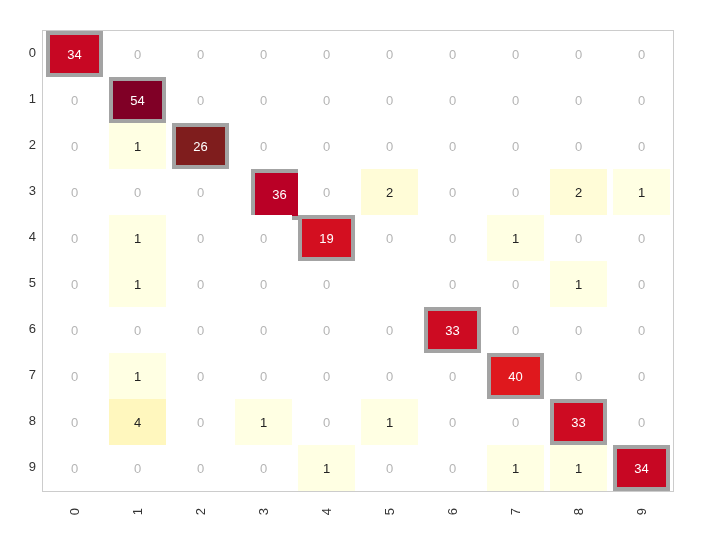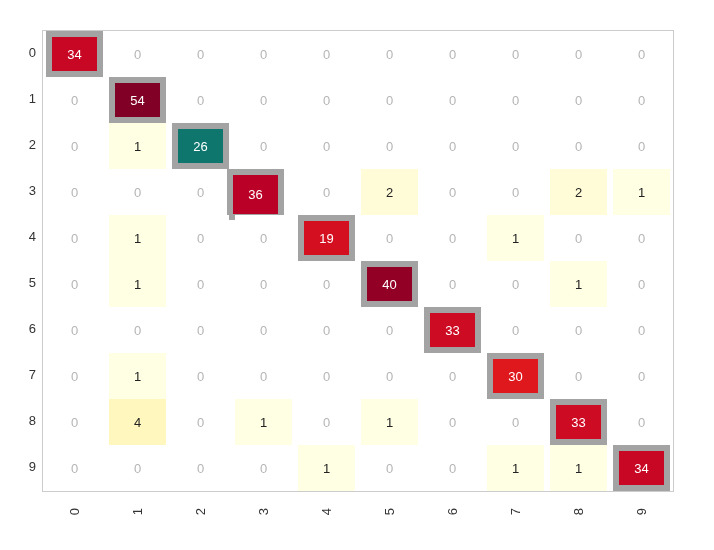--- a/index.html
+++ b/index.html
@@ -23,21 +23,21 @@
   }
   .cell {
     position: absolute;
     display: flex;
     align-items: center;
     justify-content: center;
     font-size: 13px;
     box-sizing: border-box;
   }
   .cell.diag {
-    border: 6px solid #a3a3a3;
+    border: 4px solid #a3a3a3;
   }
   .y-label {
     position: absolute;
     font-size: 13px;
     color: #333;
     text-align: right;
     width: 30px;
   }
   .x-label {
     position: absolute;
@@ -69,32 +69,32 @@
       <div class="cell" style="left: 129px; top: 46px; width: 57px; height: 46px; background: rgb(255, 255, 255); color: rgb(181, 181, 181);">0</div>
       <div class="cell" style="left: 192px; top: 46px; width: 57px; height: 46px; background: rgb(255, 255, 255); color: rgb(181, 181, 181);">0</div>
       <div class="cell" style="left: 255px; top: 46px; width: 57px; height: 46px; background: rgb(255, 255, 255); color: rgb(181, 181, 181);">0</div>
       <div class="cell" style="left: 318px; top: 46px; width: 57px; height: 46px; background: rgb(255, 255, 255); color: rgb(181, 181, 181);">0</div>
       <div class="cell" style="left: 381px; top: 46px; width: 57px; height: 46px; background: rgb(255, 255, 255); color: rgb(181, 181, 181);">0</div>
       <div class="cell" style="left: 444px; top: 46px; width: 57px; height: 46px; background: rgb(255, 255, 255); color: rgb(181, 181, 181);">0</div>
       <div class="cell" style="left: 507px; top: 46px; width: 57px; height: 46px; background: rgb(255, 255, 255); color: rgb(181, 181, 181);">0</div>
       <div class="cell" style="left: 570px; top: 46px; width: 57px; height: 46px; background: rgb(255, 255, 255); color: rgb(181, 181, 181);">0</div>
       <div class="cell" style="left: 3px; top: 92px; width: 57px; height: 46px; background: rgb(255, 255, 255); color: rgb(181, 181, 181);">0</div>
       <div class="cell" style="left: 66px; top: 92px; width: 57px; height: 46px; background: rgb(255, 255, 227); color: rgb(34, 34, 34);">1</div>
-      <div class="cell diag" style="left: 129px; top: 92px; width: 57px; height: 46px; background: #0f766e; color: rgb(255, 255, 255);">26</div>
+      <div class="cell diag" style="left: 129px; top: 92px; width: 57px; height: 46px; background: #7f1d1d; color: rgb(255, 255, 255);">26</div>
       <div class="cell" style="left: 192px; top: 92px; width: 57px; height: 46px; background: rgb(255, 255, 255); color: rgb(181, 181, 181);">0</div>
       <div class="cell" style="left: 255px; top: 92px; width: 57px; height: 46px; background: rgb(255, 255, 255); color: rgb(181, 181, 181);">0</div>
       <div class="cell" style="left: 318px; top: 92px; width: 57px; height: 46px; background: rgb(255, 255, 255); color: rgb(181, 181, 181);">0</div>
       <div class="cell" style="left: 381px; top: 92px; width: 57px; height: 46px; background: rgb(255, 255, 255); color: rgb(181, 181, 181);">0</div>
       <div class="cell" style="left: 444px; top: 92px; width: 57px; height: 46px; background: rgb(255, 255, 255); color: rgb(181, 181, 181);">0</div>
       <div class="cell" style="left: 507px; top: 92px; width: 57px; height: 46px; background: rgb(255, 255, 255); color: rgb(181, 181, 181);">0</div>
       <div class="cell" style="left: 570px; top: 92px; width: 57px; height: 46px; background: rgb(255, 255, 255); color: rgb(181, 181, 181);">0</div>
       <div class="cell" style="left: 3px; top: 138px; width: 57px; height: 46px; background: rgb(255, 255, 255); color: rgb(181, 181, 181);">0</div>
       <div class="cell" style="left: 66px; top: 138px; width: 57px; height: 46px; background: rgb(255, 255, 255); color: rgb(181, 181, 181);">0</div>
       <div class="cell" style="left: 129px; top: 138px; width: 57px; height: 46px; background: rgb(255, 255, 255); color: rgb(181, 181, 181);">0</div>
-      <div class="cell diag" style="left: 184px; top: 138px; width: 57px; height: 51px; background: rgb(186, 0, 38); color: rgb(255, 255, 255);">36</div>
+      <div class="cell diag" style="left: 208px; top: 138px; width: 57px; height: 51px; background: rgb(186, 0, 38); color: rgb(255, 255, 255);">36</div>
       <div class="cell" style="left: 255px; top: 138px; width: 57px; height: 46px; background: rgb(255, 255, 255); color: rgb(181, 181, 181);">0</div>
       <div class="cell" style="left: 318px; top: 138px; width: 57px; height: 46px; background: rgb(255, 252, 215); color: rgb(34, 34, 34);">2</div>
       <div class="cell" style="left: 381px; top: 138px; width: 57px; height: 46px; background: rgb(255, 255, 255); color: rgb(181, 181, 181);">0</div>
       <div class="cell" style="left: 444px; top: 138px; width: 57px; height: 46px; background: rgb(255, 255, 255); color: rgb(181, 181, 181);">0</div>
       <div class="cell" style="left: 507px; top: 138px; width: 57px; height: 46px; background: rgb(255, 252, 215); color: rgb(34, 34, 34);">2</div>
       <div class="cell" style="left: 570px; top: 138px; width: 57px; height: 46px; background: rgb(255, 255, 227); color: rgb(34, 34, 34);">1</div>
       <div class="cell" style="left: 3px; top: 184px; width: 57px; height: 46px; background: rgb(255, 255, 255); color: rgb(181, 181, 181);">0</div>
       <div class="cell" style="left: 66px; top: 184px; width: 57px; height: 46px; background: rgb(255, 255, 227); color: rgb(34, 34, 34);">1</div>
       <div class="cell" style="left: 129px; top: 184px; width: 57px; height: 46px; background: rgb(255, 255, 255); color: rgb(181, 181, 181);">0</div>
       <div class="cell" style="left: 192px; top: 184px; width: 57px; height: 46px; background: rgb(255, 255, 255); color: rgb(181, 181, 181);">0</div>
@@ -102,21 +102,20 @@
       <div class="cell" style="left: 318px; top: 184px; width: 57px; height: 46px; background: rgb(255, 255, 255); color: rgb(181, 181, 181);">0</div>
       <div class="cell" style="left: 381px; top: 184px; width: 57px; height: 46px; background: rgb(255, 255, 255); color: rgb(181, 181, 181);">0</div>
       <div class="cell" style="left: 444px; top: 184px; width: 57px; height: 46px; background: rgb(255, 255, 227); color: rgb(34, 34, 34);">1</div>
       <div class="cell" style="left: 507px; top: 184px; width: 57px; height: 46px; background: rgb(255, 255, 255); color: rgb(181, 181, 181);">0</div>
       <div class="cell" style="left: 570px; top: 184px; width: 57px; height: 46px; background: rgb(255, 255, 255); color: rgb(181, 181, 181);">0</div>
       <div class="cell" style="left: 3px; top: 230px; width: 57px; height: 46px; background: rgb(255, 255, 255); color: rgb(181, 181, 181);">0</div>
       <div class="cell" style="left: 66px; top: 230px; width: 57px; height: 46px; background: rgb(255, 255, 227); color: rgb(34, 34, 34);">1</div>
       <div class="cell" style="left: 129px; top: 230px; width: 57px; height: 46px; background: rgb(255, 255, 255); color: rgb(181, 181, 181);">0</div>
       <div class="cell" style="left: 192px; top: 230px; width: 57px; height: 46px; background: rgb(255, 255, 255); color: rgb(181, 181, 181);">0</div>
       <div class="cell" style="left: 255px; top: 230px; width: 57px; height: 46px; background: rgb(255, 255, 255); color: rgb(181, 181, 181);">0</div>
-      <div class="cell diag" style="left: 318px; top: 230px; width: 57px; height: 46px; background: rgb(147, 0, 38); color: rgb(255, 255, 255);">40</div>
       <div class="cell" style="left: 381px; top: 230px; width: 57px; height: 46px; background: rgb(255, 255, 255); color: rgb(181, 181, 181);">0</div>
       <div class="cell" style="left: 444px; top: 230px; width: 57px; height: 46px; background: rgb(255, 255, 255); color: rgb(181, 181, 181);">0</div>
       <div class="cell" style="left: 507px; top: 230px; width: 57px; height: 46px; background: rgb(255, 255, 227); color: rgb(34, 34, 34);">1</div>
       <div class="cell" style="left: 570px; top: 230px; width: 57px; height: 46px; background: rgb(255, 255, 255); color: rgb(181, 181, 181);">0</div>
       <div class="cell" style="left: 3px; top: 276px; width: 57px; height: 46px; background: rgb(255, 255, 255); color: rgb(181, 181, 181);">0</div>
       <div class="cell" style="left: 66px; top: 276px; width: 57px; height: 46px; background: rgb(255, 255, 255); color: rgb(181, 181, 181);">0</div>
       <div class="cell" style="left: 129px; top: 276px; width: 57px; height: 46px; background: rgb(255, 255, 255); color: rgb(181, 181, 181);">0</div>
       <div class="cell" style="left: 192px; top: 276px; width: 57px; height: 46px; background: rgb(255, 255, 255); color: rgb(181, 181, 181);">0</div>
       <div class="cell" style="left: 255px; top: 276px; width: 57px; height: 46px; background: rgb(255, 255, 255); color: rgb(181, 181, 181);">0</div>
       <div class="cell" style="left: 318px; top: 276px; width: 57px; height: 46px; background: rgb(255, 255, 255); color: rgb(181, 181, 181);">0</div>
@@ -124,21 +123,21 @@
       <div class="cell" style="left: 444px; top: 276px; width: 57px; height: 46px; background: rgb(255, 255, 255); color: rgb(181, 181, 181);">0</div>
       <div class="cell" style="left: 507px; top: 276px; width: 57px; height: 46px; background: rgb(255, 255, 255); color: rgb(181, 181, 181);">0</div>
       <div class="cell" style="left: 570px; top: 276px; width: 57px; height: 46px; background: rgb(255, 255, 255); color: rgb(181, 181, 181);">0</div>
       <div class="cell" style="left: 3px; top: 322px; width: 57px; height: 46px; background: rgb(255, 255, 255); color: rgb(181, 181, 181);">0</div>
       <div class="cell" style="left: 66px; top: 322px; width: 57px; height: 46px; background: rgb(255, 255, 227); color: rgb(34, 34, 34);">1</div>
       <div class="cell" style="left: 129px; top: 322px; width: 57px; height: 46px; background: rgb(255, 255, 255); color: rgb(181, 181, 181);">0</div>
       <div class="cell" style="left: 192px; top: 322px; width: 57px; height: 46px; background: rgb(255, 255, 255); color: rgb(181, 181, 181);">0</div>
       <div class="cell" style="left: 255px; top: 322px; width: 57px; height: 46px; background: rgb(255, 255, 255); color: rgb(181, 181, 181);">0</div>
       <div class="cell" style="left: 318px; top: 322px; width: 57px; height: 46px; background: rgb(255, 255, 255); color: rgb(181, 181, 181);">0</div>
       <div class="cell" style="left: 381px; top: 322px; width: 57px; height: 46px; background: rgb(255, 255, 255); color: rgb(181, 181, 181);">0</div>
-      <div class="cell diag" style="left: 444px; top: 322px; width: 57px; height: 46px; background: rgb(223, 24, 29); color: rgb(255, 255, 255);">30</div>
+      <div class="cell diag" style="left: 444px; top: 322px; width: 57px; height: 46px; background: rgb(223, 24, 29); color: rgb(255, 255, 255);">40</div>
       <div class="cell" style="left: 507px; top: 322px; width: 57px; height: 46px; background: rgb(255, 255, 255); color: rgb(181, 181, 181);">0</div>
       <div class="cell" style="left: 570px; top: 322px; width: 57px; height: 46px; background: rgb(255, 255, 255); color: rgb(181, 181, 181);">0</div>
       <div class="cell" style="left: 3px; top: 368px; width: 57px; height: 46px; background: rgb(255, 255, 255); color: rgb(181, 181, 181);">0</div>
       <div class="cell" style="left: 66px; top: 368px; width: 57px; height: 46px; background: rgb(255, 247, 190); color: rgb(34, 34, 34);">4</div>
       <div class="cell" style="left: 129px; top: 368px; width: 57px; height: 46px; background: rgb(255, 255, 255); color: rgb(181, 181, 181);">0</div>
       <div class="cell" style="left: 192px; top: 368px; width: 57px; height: 46px; background: rgb(255, 255, 227); color: rgb(34, 34, 34);">1</div>
       <div class="cell" style="left: 255px; top: 368px; width: 57px; height: 46px; background: rgb(255, 255, 255); color: rgb(181, 181, 181);">0</div>
       <div class="cell" style="left: 318px; top: 368px; width: 57px; height: 46px; background: rgb(255, 255, 227); color: rgb(34, 34, 34);">1</div>
       <div class="cell" style="left: 381px; top: 368px; width: 57px; height: 46px; background: rgb(255, 255, 255); color: rgb(181, 181, 181);">0</div>
       <div class="cell" style="left: 444px; top: 368px; width: 57px; height: 46px; background: rgb(255, 255, 255); color: rgb(181, 181, 181);">0</div>

